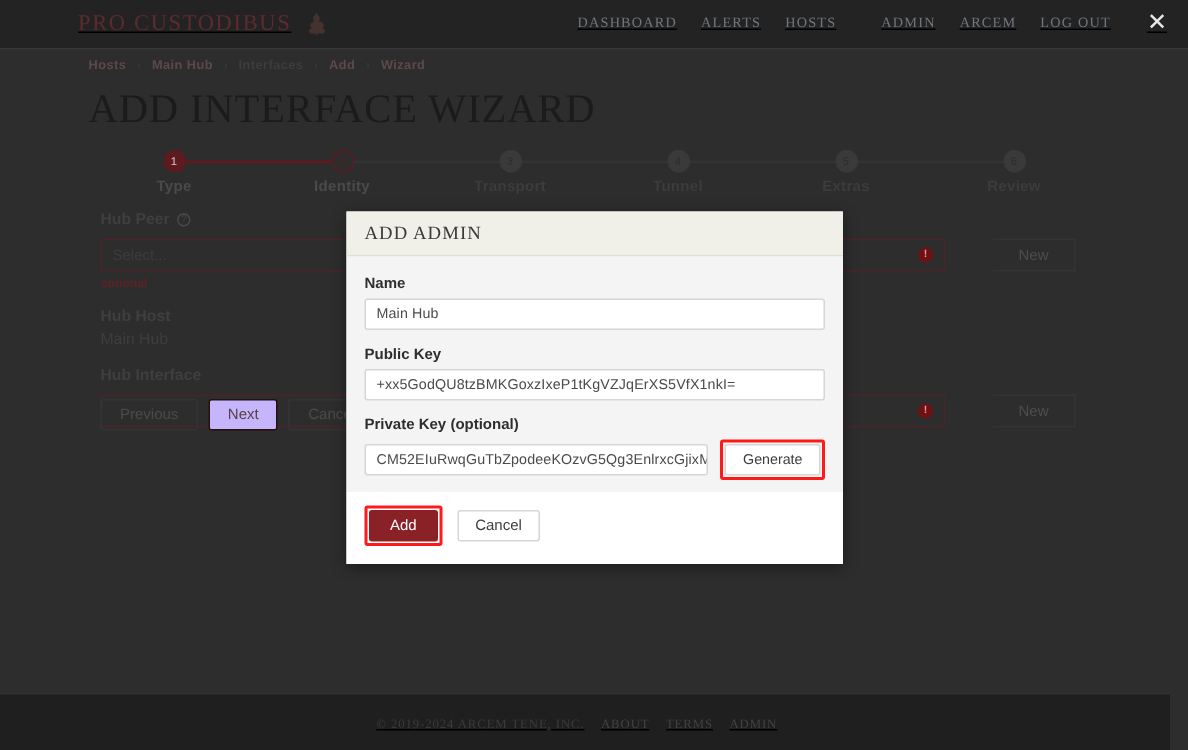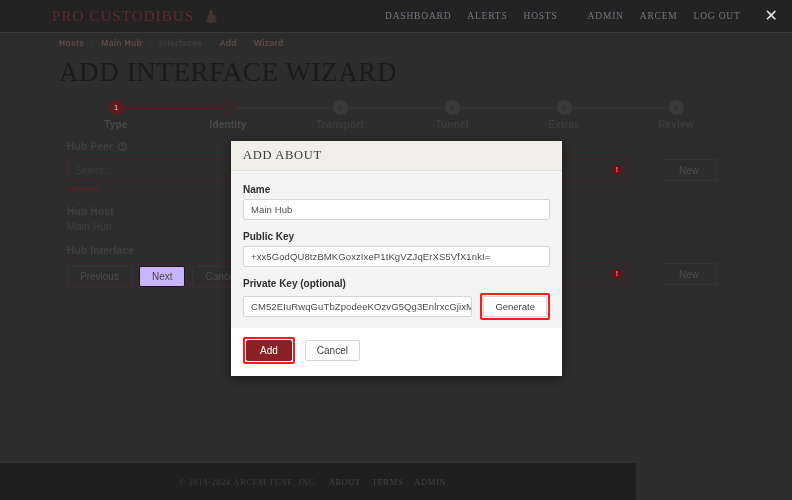--- a/index.html
+++ b/index.html
@@ -9,21 +9,21 @@
     font-family: "Liberation Sans", sans-serif;
     overflow: hidden;
   }
   .page { position: relative; width: 792px; height: 500px; background: #2d2d2d; }
 
   
   .topbar {
     position: absolute; top: 0; left: 0; width: 792px; height: 33px;
     background: #232323;
     border-bottom: 1px solid #3a3a3a;
-    display: flex; align-items: center;
+    display: flex; align-items: center; text-decoration: underline;
   }
   .logo-wrap { display: flex; align-items: center; margin-left: 52px; }
   .logo-text {
     font-family: "Liberation Serif", serif;
     font-size: 15px; letter-spacing: 1.1px;
     color: #5d2b2f;
   }
   .logo-mark {
     margin-left: 8px; width: 18px; height: 18px;
     color: #4a3530; opacity: .85;
@@ -163,23 +163,23 @@
     display: flex; align-items: center;
   }
   .cancelbtn {
     margin-left: 10px; height: 21px; padding: 0 11px;
     background: #fff; border: 1px solid #d6d6d6; border-radius: 2px;
     color: #3d3d3d; font-size: 10px; display: flex; align-items: center;
   }
 
   
   .footer {
-    position: absolute; bottom: 0; left: 0; width: 636px; height: 38px;
+    position: absolute; bottom: 0; left: 0; width: 780px; height: 38px;
     background: #1f1f1f; border-top: 1px solid #313131;
-    display: flex; align-items: center; justify-content: center;
+    display: flex; align-items: center; justify-content: center; text-decoration: underline;
   }
   .footer span, .footer a {
     font-family: "Liberation Serif", serif;
     font-size: 8.5px; letter-spacing: .6px;
     color: #3b3b3b; text-decoration: none; margin-right: 11px;
   }
   .footer a { color: #434343; }
 </style>
 </head>
 <body>
@@ -283,21 +283,21 @@
     </div>
   </div>
 
   <div class="wiznav">
     <div class="wbtn">Previous</div>
     <div class="wbtn primary">Next</div>
     <div class="wbtn">Cancel</div>
   </div>
 
   <div class="modal">
-    <div class="modal-hd">ADD ABOUT</div>
+    <div class="modal-hd">ADD ADMIN</div>
 
     <div class="modal-bd">
       <div class="mlabel">Name</div>
       <div class="mfield mgap" placeholder="">Main Hub</div>
 
       <div class="mlabel">Public Key</div>
       <div class="mfield mgap" placeholder="">+xx5GodQU8tzBMKGoxzIxeP1tKgVZJqErXS5VfX1nkI=</div>
 
       <div class="mlabel">Private Key (optional)</div>
       <div class="keyrow">

